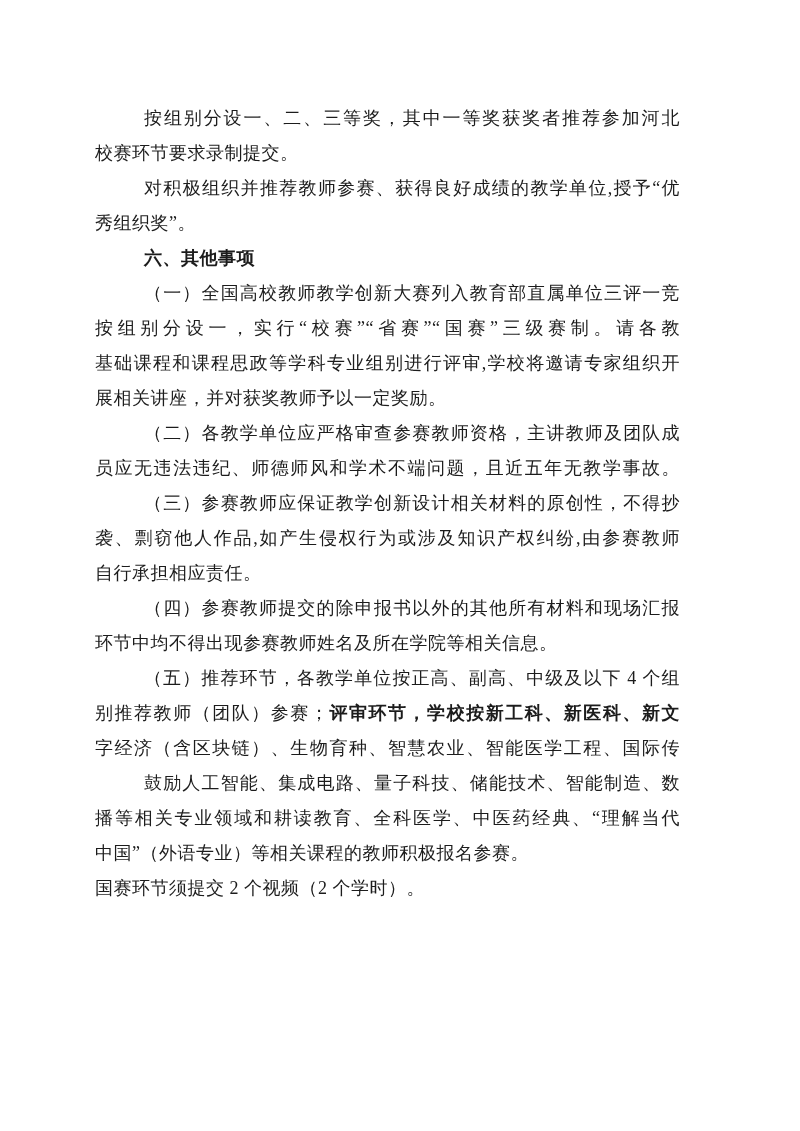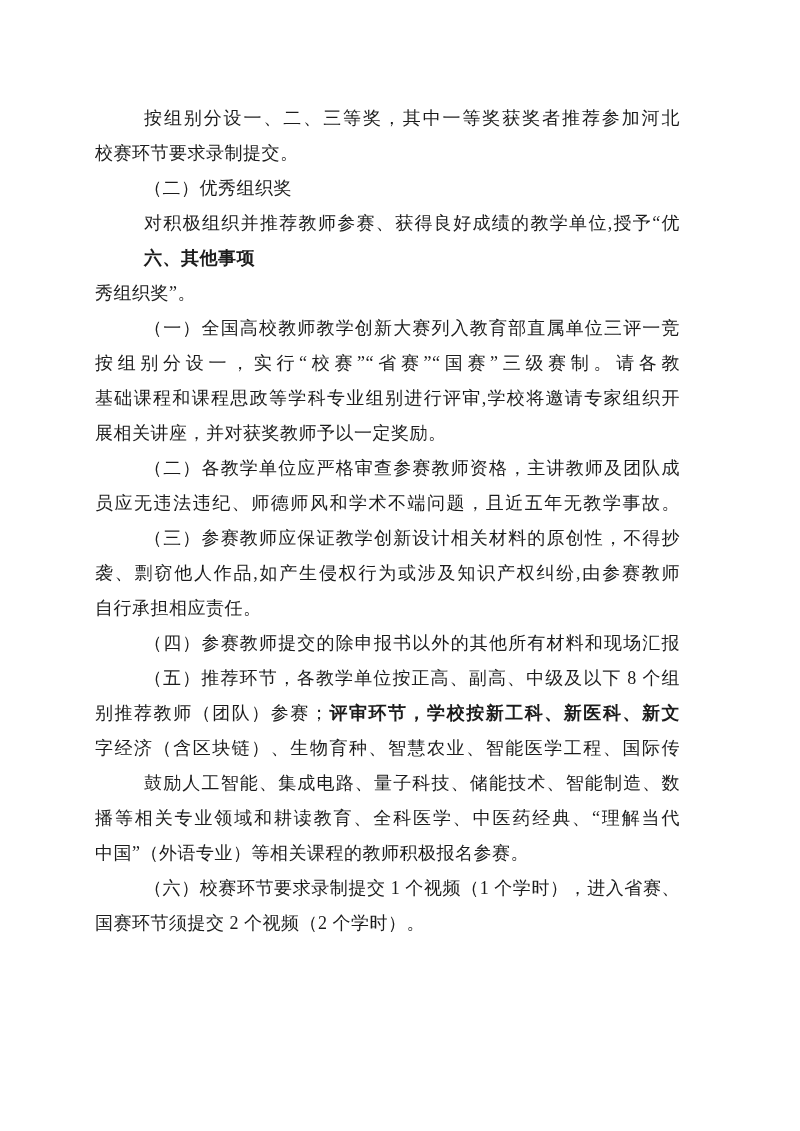--- a/index.html
+++ b/index.html
@@ -39,48 +39,47 @@
 </style>
 </head>
 <body>
 
 <div class="page">
   <div class="content">
 
     <div class="line ind fill">按组别分设一、二、三等奖，其中一等奖获奖者推荐参加河北</div>
     <div class="line">校赛环节要求录制提交。</div>
 
-    <div class="line ind">（二）优秀组织奖</div>
 
     <div class="line ind fill">对积极组织并推荐教师参赛、获得良好成绩的教学单位,授予“优</div>
+    <div class="line">秀组织奖”。</div>
+
     <div class="line ind bold">六、其他事项</div>
-
-    <div class="line">秀组织奖”。</div>
 
     <div class="line ind fill">（一）全国高校教师教学创新大赛列入教育部直属单位三评一竞</div>
     <div class="line fill">按组别分设一，实行“校赛”“省赛”“国赛”三级赛制。请各教</div>
     <div class="line fill">基础课程和课程思政等学科专业组别进行评审,学校将邀请专家组织开</div>
     <div class="line">展相关讲座，并对获奖教师予以一定奖励。</div>
 
     <div class="line ind fill">（二）各教学单位应严格审查参赛教师资格，主讲教师及团队成</div>
     <div class="line fill">员应无违法违纪、师德师风和学术不端问题，且近五年无教学事故。</div>
 
     <div class="line ind fill">（三）参赛教师应保证教学创新设计相关材料的原创性，不得抄</div>
     <div class="line fill">袭、剽窃他人作品,如产生侵权行为或涉及知识产权纠纷,由参赛教师</div>
     <div class="line">自行承担相应责任。</div>
 
     <div class="line ind fill">（四）参赛教师提交的除申报书以外的其他所有材料和现场汇报</div>
+    <div class="line">环节中均不得出现参赛教师姓名及所在学院等相关信息。</div>
 
-    <div class="line ind fill">（五）推荐环节，各教学单位按正高、副高、中级及以下 8 个组</div>
+    <div class="line ind fill">（五）推荐环节，各教学单位按正高、副高、中级及以下 4 个组</div>
     <div class="line fill">
       <span>别推荐教师（团队）参赛；</span><span class="b">评审环节，学校按新工科、新医科、新文</span>
     </div>
 
     <div class="line fill">字经济（含区块链）、生物育种、智慧农业、智能医学工程、国际传</div>
     <div class="line ind fill">鼓励人工智能、集成电路、量子科技、储能技术、智能制造、数</div>
     <div class="line fill">播等相关专业领域和耕读教育、全科医学、中医药经典、“理解当代</div>
     <div class="line">中国”（外语专业）等相关课程的教师积极报名参赛。</div>
 
-    <div class="line ind fill">（六）校赛环节要求录制提交 1 个视频（1 个学时），进入省赛、</div>
     <div class="line">国赛环节须提交 2 个视频（2 个学时）。</div>
 
   </div>
 </div>
 
 </body></html>

